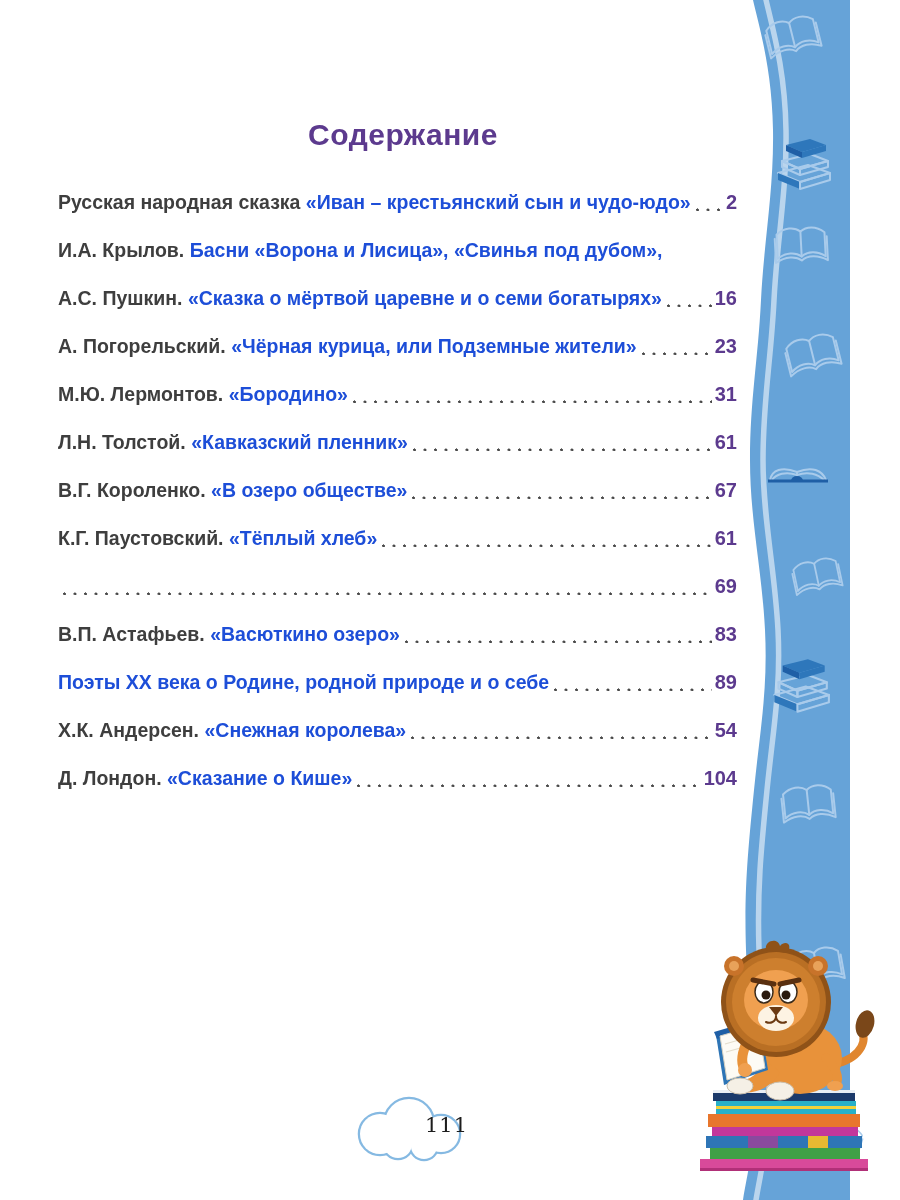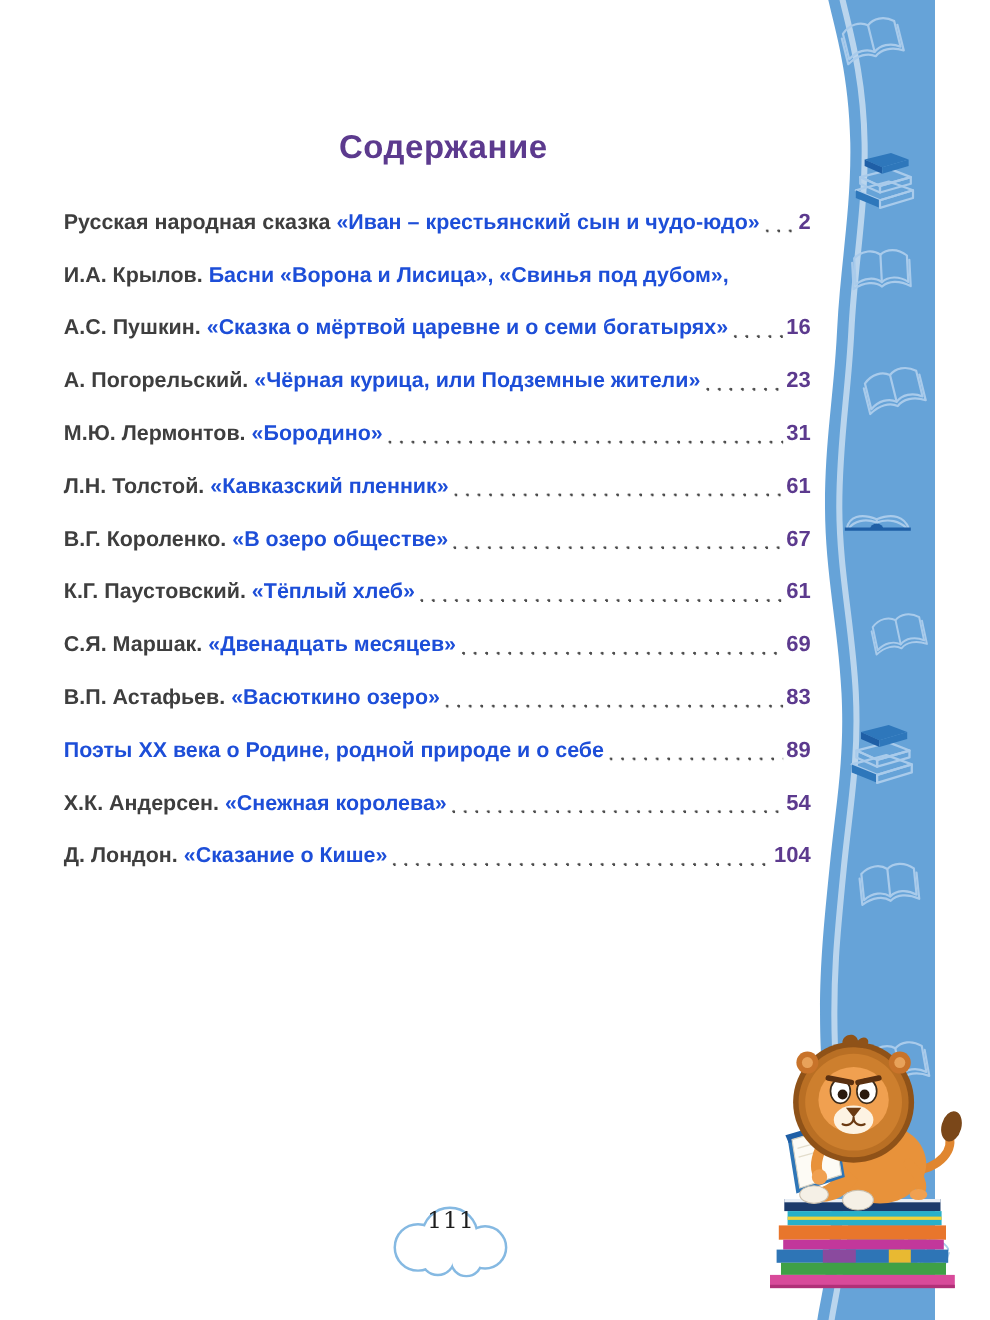--- a/index.html
+++ b/index.html
@@ -28,21 +28,21 @@
     flex:1 1 auto; min-width:18px; height:4px;
     align-self:flex-end; margin:0 3px 3px 5px;
     background-image:radial-gradient(circle at 1.6px 1.8px, #4a4a4a 1.25px, rgba(0,0,0,0) 1.5px);
     background-size:10.5px 4px; background-repeat:repeat-x;
   }
   .pagenum { font-weight:bold; color:#5c3a8e; font-size:20px; }
   .sidebar-svg { position:absolute; left:700px; top:0; width:200px; height:1200px; }
   .lion-svg { position:absolute; left:688px; top:940px; width:212px; height:250px; }
   .cloud-wrap { position:absolute; left:352px; top:1096px; width:126px; height:72px; }
   .cloud-num {
-    position:absolute; left:0; top:1px; width:116px; text-align:center;
+    position:absolute; left:0; top:17px; width:116px; text-align:right;
     font-family:"DejaVu Serif", serif; font-size:21px; color:#1d1d1d; letter-spacing:1px;
   }
 </style>
 </head>
 <body>
 
 <svg class="sidebar-svg" viewBox="0 0 200 1200" aria-hidden="true">
   <defs>
     <symbol id="ob" viewBox="0 0 56 46" overflow="visible">
       <g fill="none" stroke="#a9cbeb" stroke-width="2" stroke-linejoin="round" stroke-linecap="round">
@@ -164,21 +164,20 @@
     </div>
     <div class="toc-entry">
       <div class="dotline">
         <span class="entry-text"><span class="author">К.Г. Паустовский. </span><span class="btitle">«Тёплый хлеб»</span></span>
         <span class="leader"></span>
         <span class="pagenum">61</span>
       </div>
     </div>
     <div class="toc-entry">
       <div class="dotline">
-        <span class="entry-text"><span class="author">С.Я. Маршак. </span><span class="btitle">«Двенадцать месяцев»</span></span>
         <span class="leader"></span>
         <span class="pagenum">69</span>
       </div>
     </div>
     <div class="toc-entry">
       <div class="dotline">
         <span class="entry-text"><span class="author">В.П. Астафьев. </span><span class="btitle">«Васюткино озеро»</span></span>
         <span class="leader"></span>
         <span class="pagenum">83</span>
       </div>

